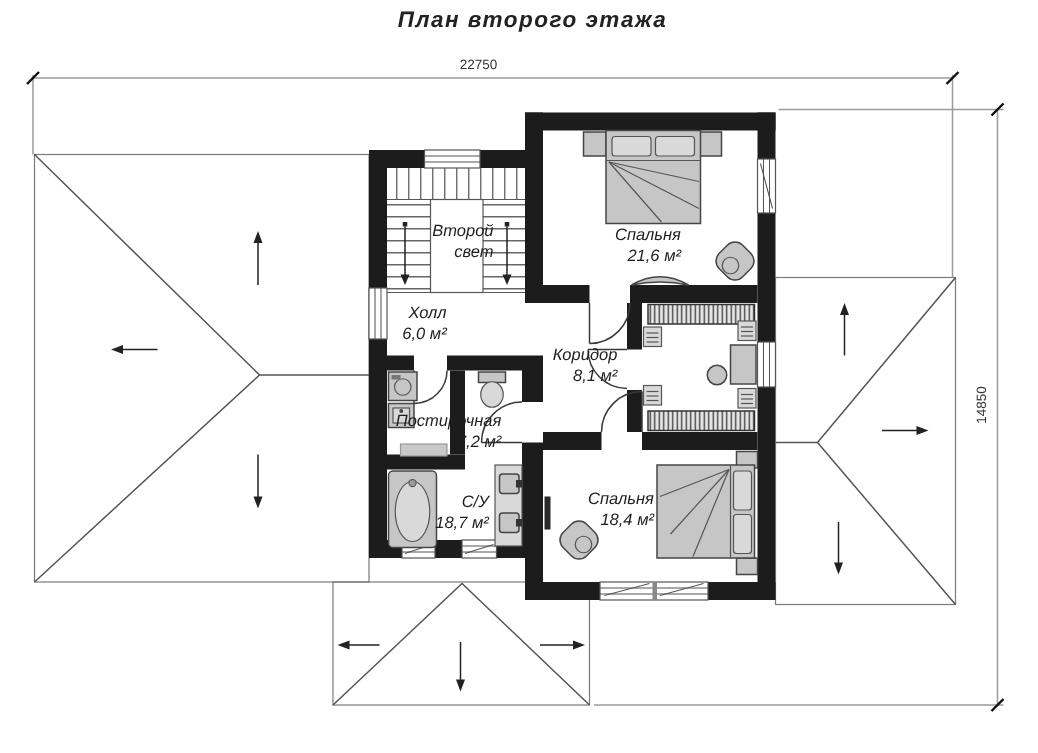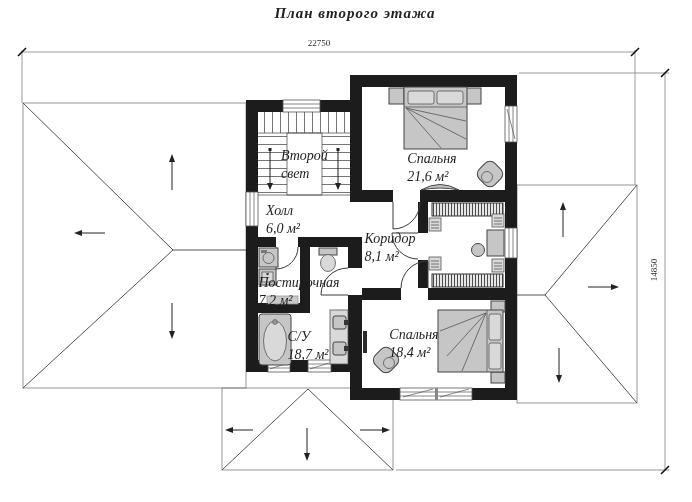--- a/index.html
+++ b/index.html
@@ -1,22 +1,22 @@
 <!DOCTYPE html>
 <html style="--wall: #1c1c1c; --roof: #a0a0a0; --furniture: #c6c6c6; --text: #1e1e1e;"><head>
 <meta charset="utf-8">
 <style>
   html,body{margin:0;padding:0;background:#fff;}
   #stage{position:relative;width:692px;height:502px;background:#fff;overflow:hidden;
-         font-family:Liberation Serif, serif;}
+         font-family:Liberation Sans, sans-serif;}
   #plan-svg{position:absolute;left:0;top:0;}
   .title{position:absolute;left:355px;top:5px;transform:translateX(-50%);
          font-size:15px;font-style:italic;font-weight:bold;color:#222;letter-spacing:1px;white-space:nowrap;}
-  .room-label{position:absolute;transform:translateX(-50%);text-align:left;
-              font-style:italic;font-size:14px;line-height:1.3;color:#1e1e1e;white-space:nowrap;}
+  .room-label{position:absolute;transform:translateX(-50%);text-align:right;
+              font-style:italic;font-size:11px;line-height:1.3;color:#1e1e1e;white-space:nowrap;}
   .room-label.wrap{white-space:normal;width:48px;}
   .dim-label{position:absolute;font-size:9px;color:#333;white-space:nowrap;}
   .dim-label.vert{transform:rotate(-90deg);transform-origin:center;}
   .wall{fill:var(--wall,#1c1c1c);}
   .furn{fill:var(--furniture,#c6c6c6);stroke:#454545;stroke-width:1;}
   .furnlight{fill:#d9d9d9;stroke:#555;stroke-width:0.8;}
   .thin{stroke:#555;stroke-width:0.8;fill:none;}
   .door{stroke:#3a3a3a;stroke-width:1;fill:none;}
   .ridge{stroke:#555;stroke-width:1;fill:none;}
   .rooofline{stroke:#7a7a7a;stroke-width:0.8;fill:none;}

